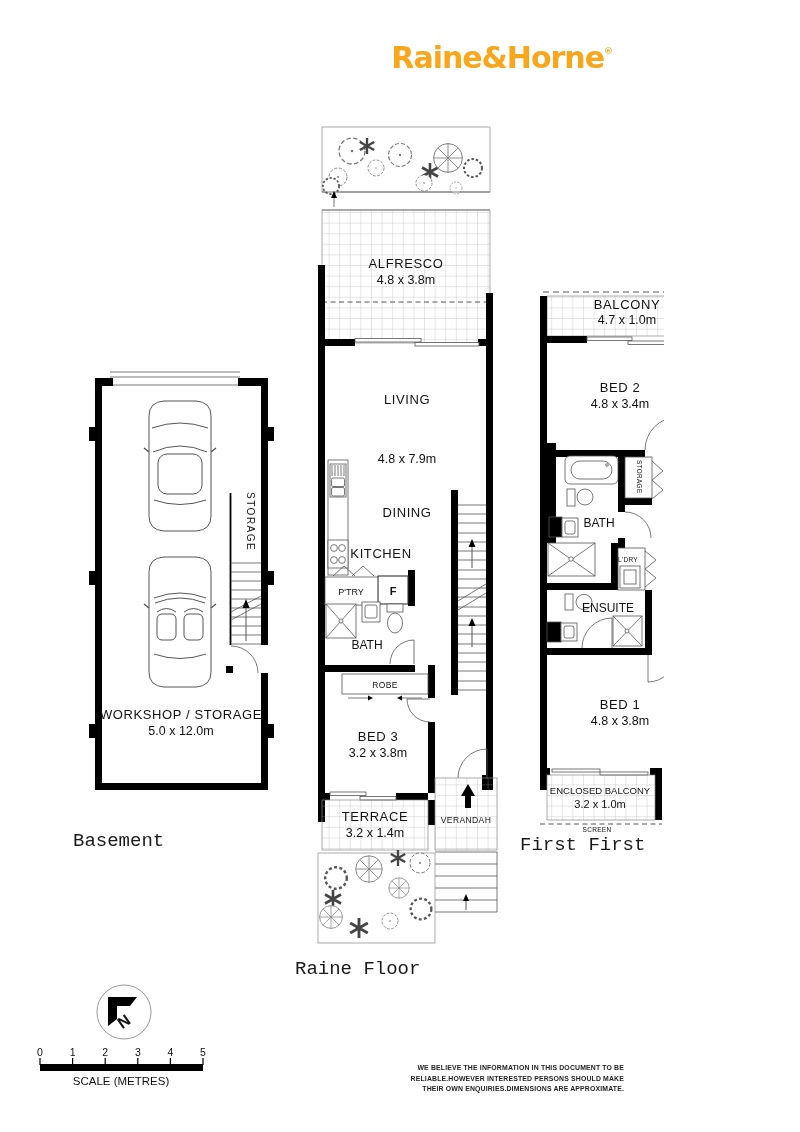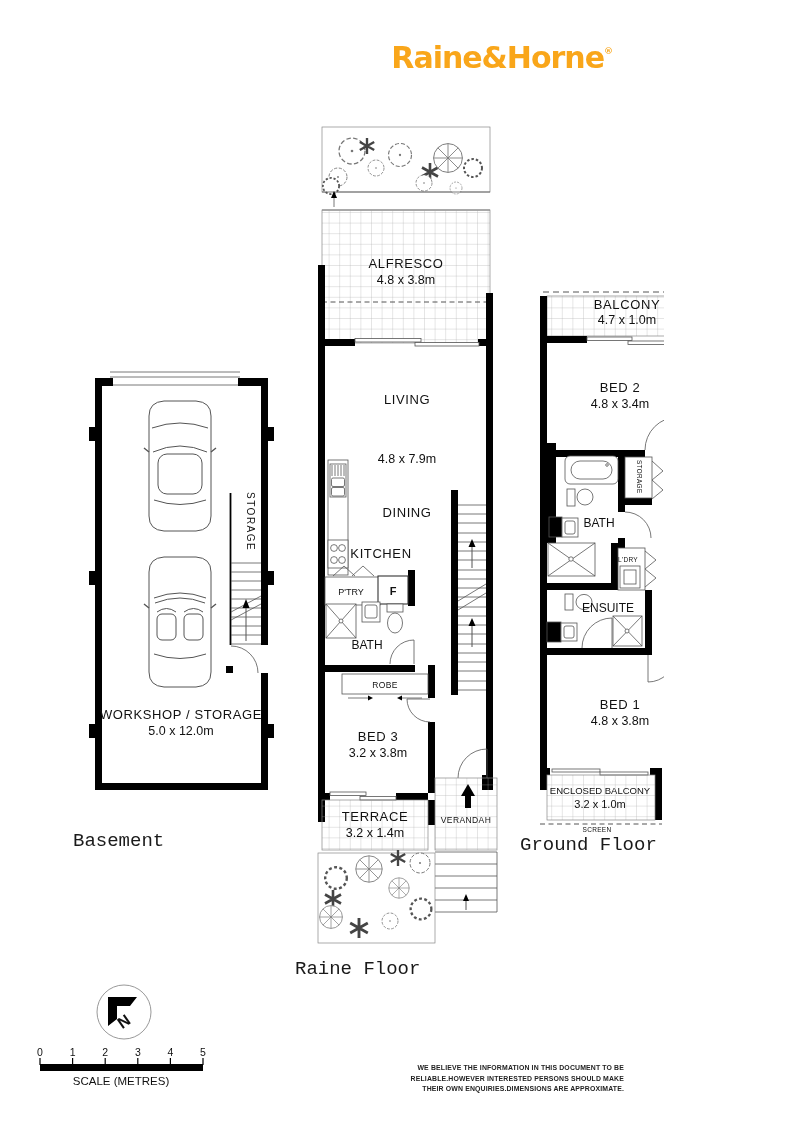--- a/index.html
+++ b/index.html
@@ -355,21 +355,21 @@
     <text x="628" y="562" class="tiny" text-anchor="middle">L'DRY</text>
     <text x="608" y="612" font-size="12" text-anchor="middle">ENSUITE</text>
     <text x="686" y="620" font-size="12" text-anchor="middle">VOID</text>
     <text x="620" y="709" class="room" text-anchor="middle">BED 1</text>
     <text x="620" y="725" class="dims" text-anchor="middle">4.8 x 3.8m</text>
     <text x="698" y="716" class="tiny" text-anchor="middle">ROBE</text>
     <text x="600" y="794" font-size="9.5" text-anchor="middle">ENCLOSED BALCONY</text>
     <text x="600" y="808" font-size="11" text-anchor="middle">3.2 x 1.0m</text>
     <text x="597" y="832" class="tiny" letter-spacing="1" text-anchor="middle">SCREEN</text>
   </svg>
-  <div class="floor-title" style="left:520px;top:834px">Ground Floor</div>
+  <div class="floor-title" style="left:520px;top:834px">First First</div>
 
   <svg style="left:28px;top:975px" width="200" height="120" viewBox="28 975 200 120">
     <g>
       <circle cx="124" cy="1012" r="27" fill="none" stroke="#999" stroke-width="1"></circle>
       <polygon points="108,1026 108,997 137,997 130,1006 117,1006 117,1019" fill="#000"></polygon>
       <text transform="translate(127,1026) rotate(-35)" font-size="16" font-weight="900" text-anchor="middle">N</text>
     </g>
     <g>
       <text x="40" y="1056" font-size="10.5" text-anchor="middle">0</text>
       <text x="72.6" y="1056" font-size="10.5" text-anchor="middle">1</text>

